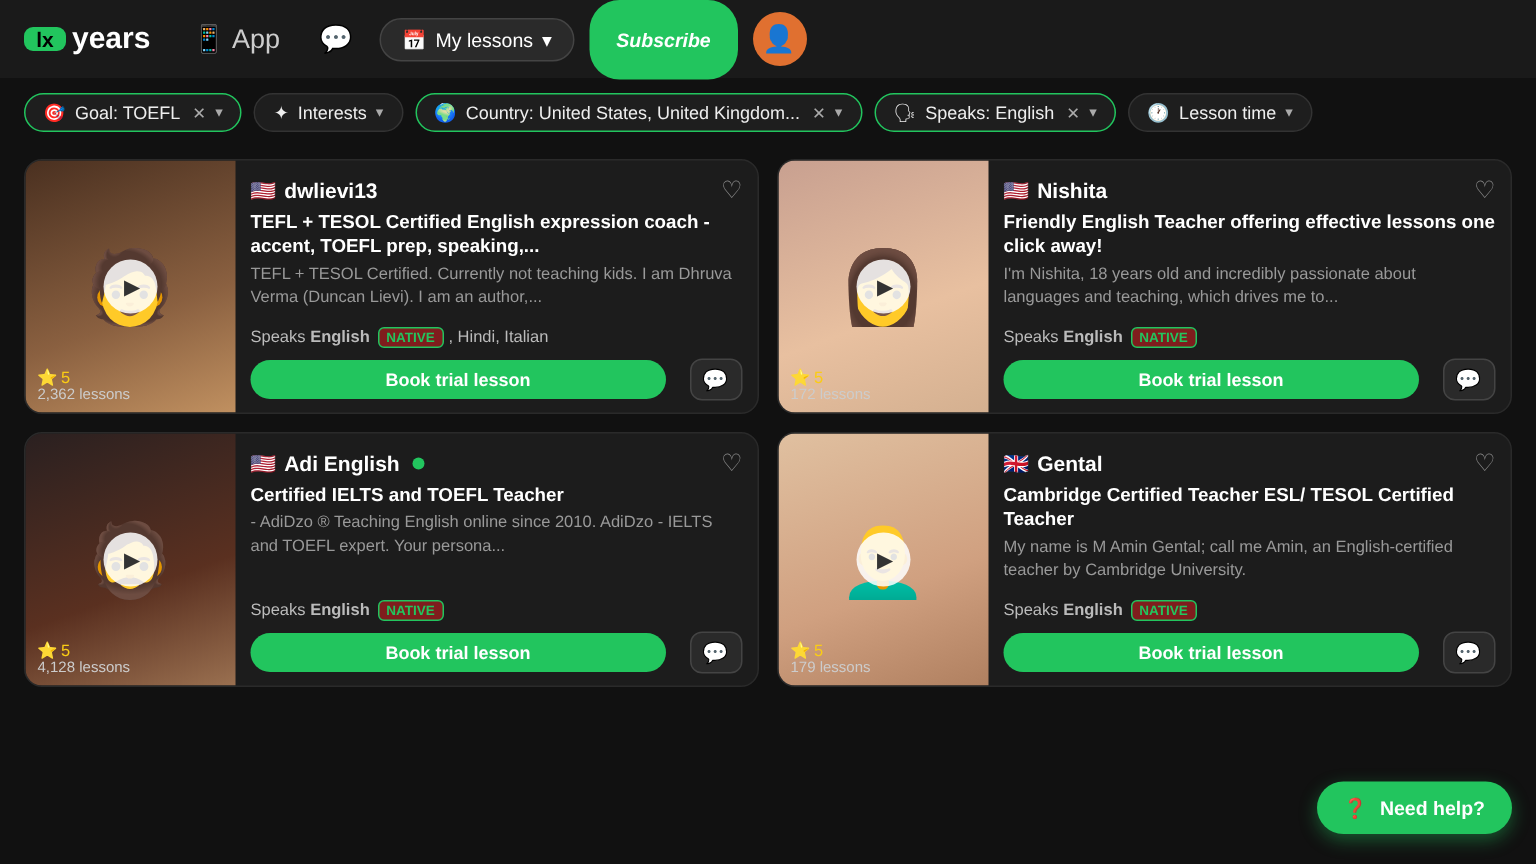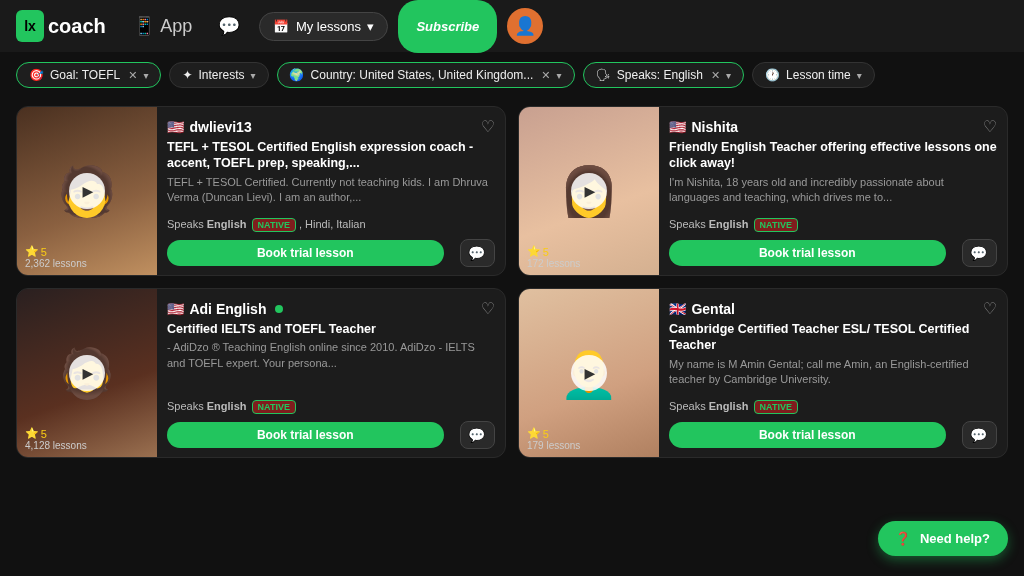--- a/index.html
+++ b/index.html
@@ -25,21 +25,21 @@
     .logo {
       display: flex;
       align-items: center;
       gap: 4px;
       margin-right: 16px;
       font-weight: 700;
       font-size: 20px;
       color: #fff;
     }
     .logo-icon {
-      width: 28px; height: 32px;
+      width: 28px; height: 16px;
       background: #22c55e;
       border-radius: 6px;
       display: flex; align-items: center; justify-content: center;
       font-size: 14px; font-weight: 900; color: #000;
     }
     .nav-links {
       display: flex;
       align-items: center;
       gap: 4px;
       flex: 1;
@@ -315,21 +315,21 @@
       display: flex; align-items: center; justify-content: center;
       font-size: 48px;
     }
   </style>
 </head>
 <body>
 
 <nav class="navbar">
   <div class="logo">
     <div class="logo-icon">lx</div>
-    <span>coach</span>
+    <span>years</span>
   </div>
   <div class="nav-right">
     <button class="nav-icon-btn">
       <span>📱</span>
       <span>App</span>
     </button>
     <button class="nav-icon-btn">
       <span>💬</span>
     </button>
     <button class="my-lessons-btn">

